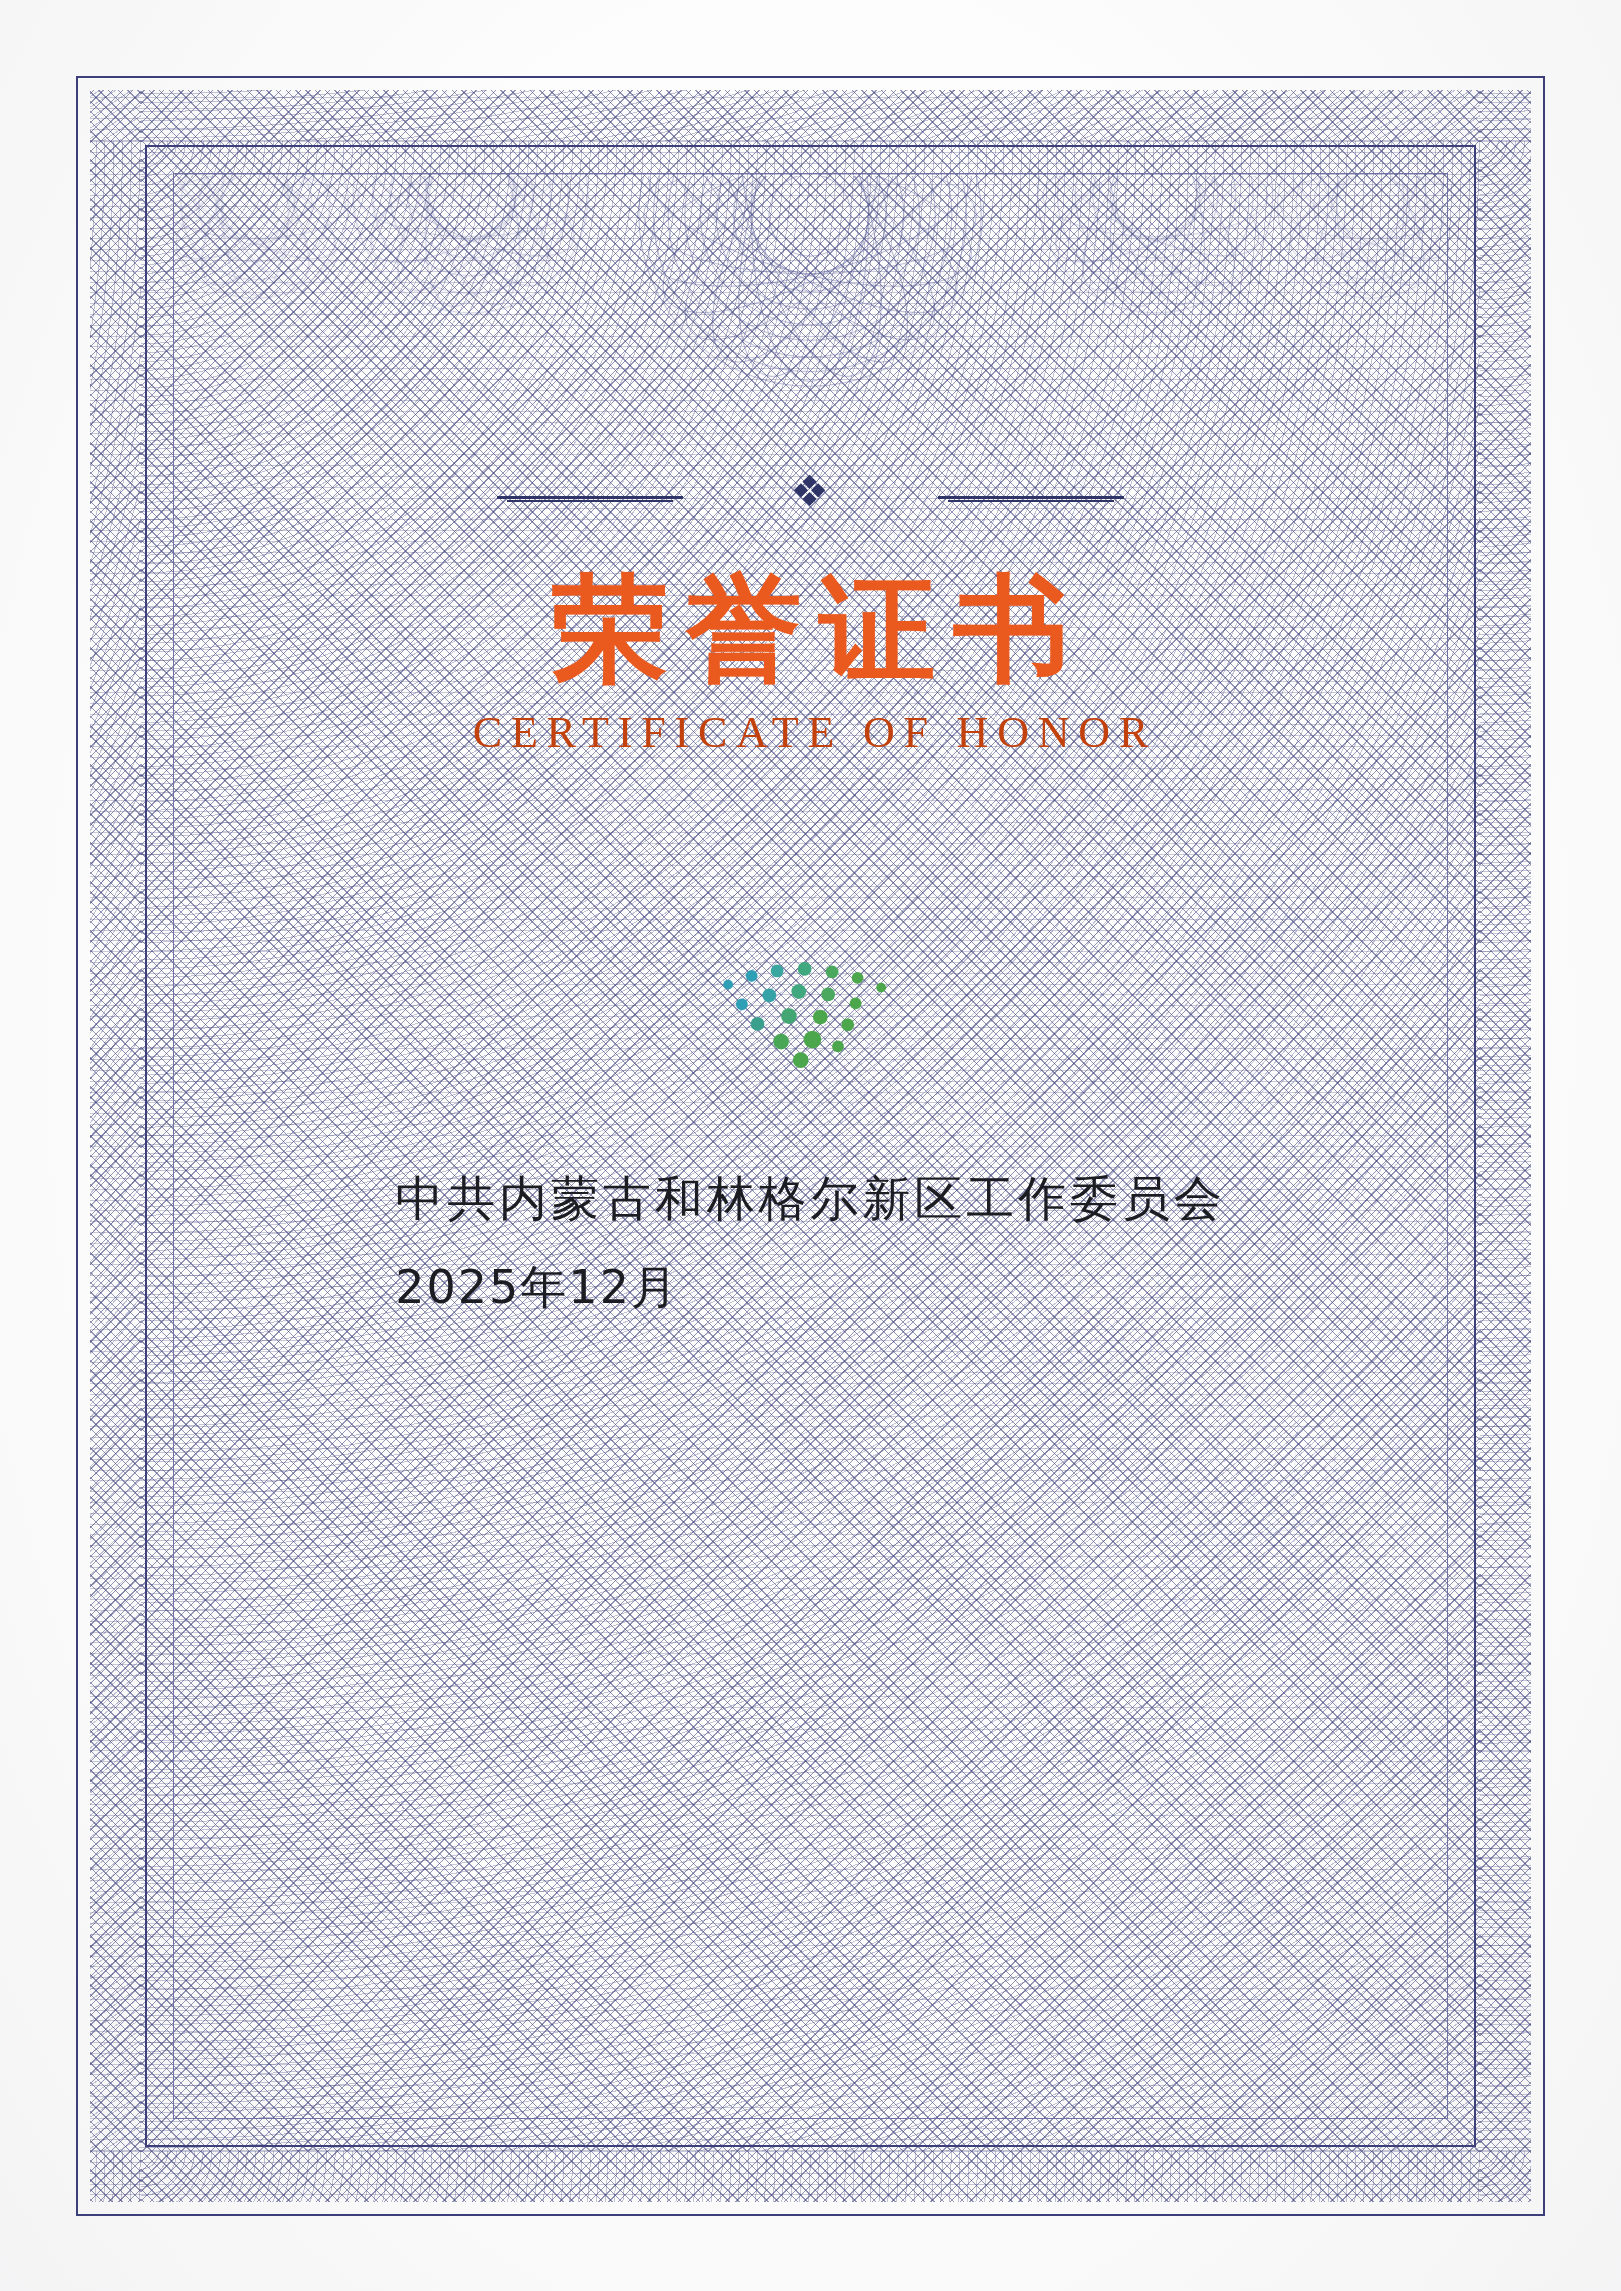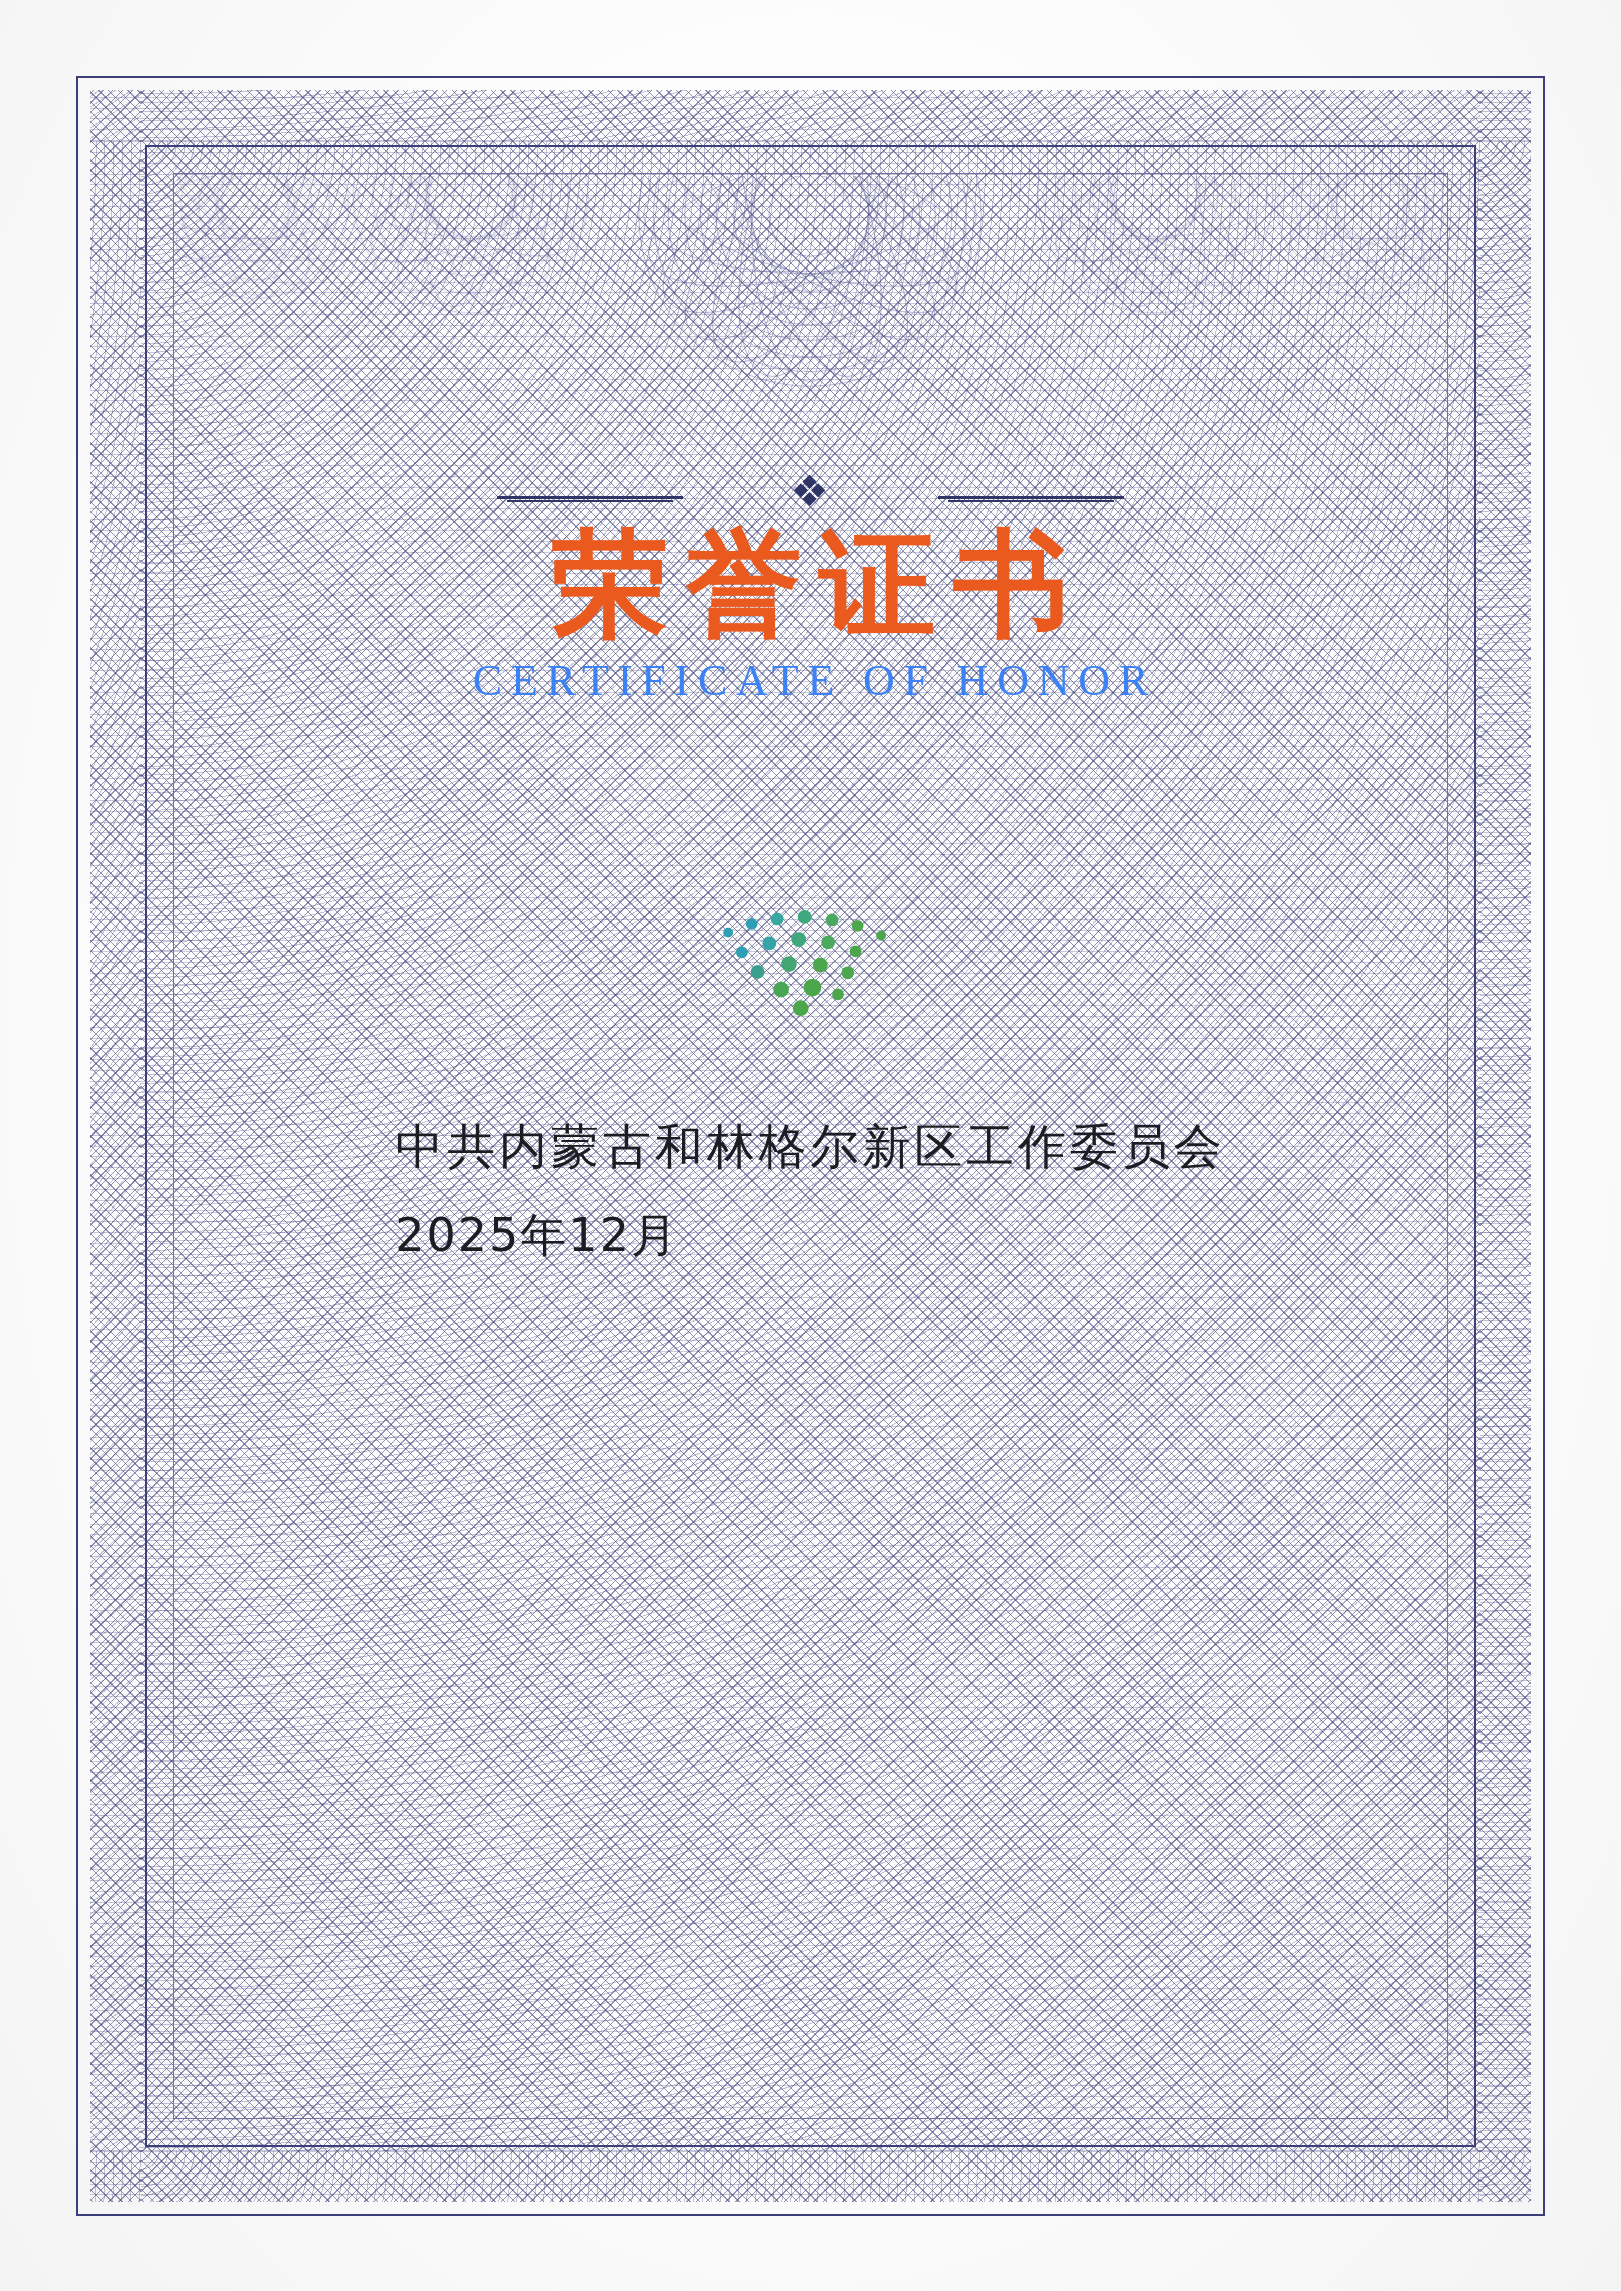--- a/index.html
+++ b/index.html
@@ -146,36 +146,37 @@
     top: 0;
     transform: translateX(-50%);
     color: #2f3566;
     font-size: 43px;
     line-height: 43px;
     letter-spacing: 2px;
     font-family: "DejaVu Sans", sans-serif;
   }
 
   .title-cn {
+    margin-top: 45px;
     font-size: 116px;
     line-height: 1.08;
     font-weight: bold;
     color: #ea5a1f;
     letter-spacing: 17.6px;
     text-indent: 17.6px;
     font-family: "DejaVu Sans", "Liberation Sans", sans-serif;
     text-shadow: 0 0 1px rgba(234,90,31,0.4);
   }
 
   .title-en {
-    margin-top: 9px;
+    margin-top: 16px;
     font-size: 44px;
     letter-spacing: 8.8px;
     text-indent: 8.8px;
-    color: #3b82f6;
+    color: #c2410c;
     font-family: "Liberation Serif", serif;
     font-weight: normal;
   }
 
   .award-line {
     margin-top: 137px;
     font-size: 57px;
     font-weight: bold;
     color: #ea5a1f;
     letter-spacing: 2px;

